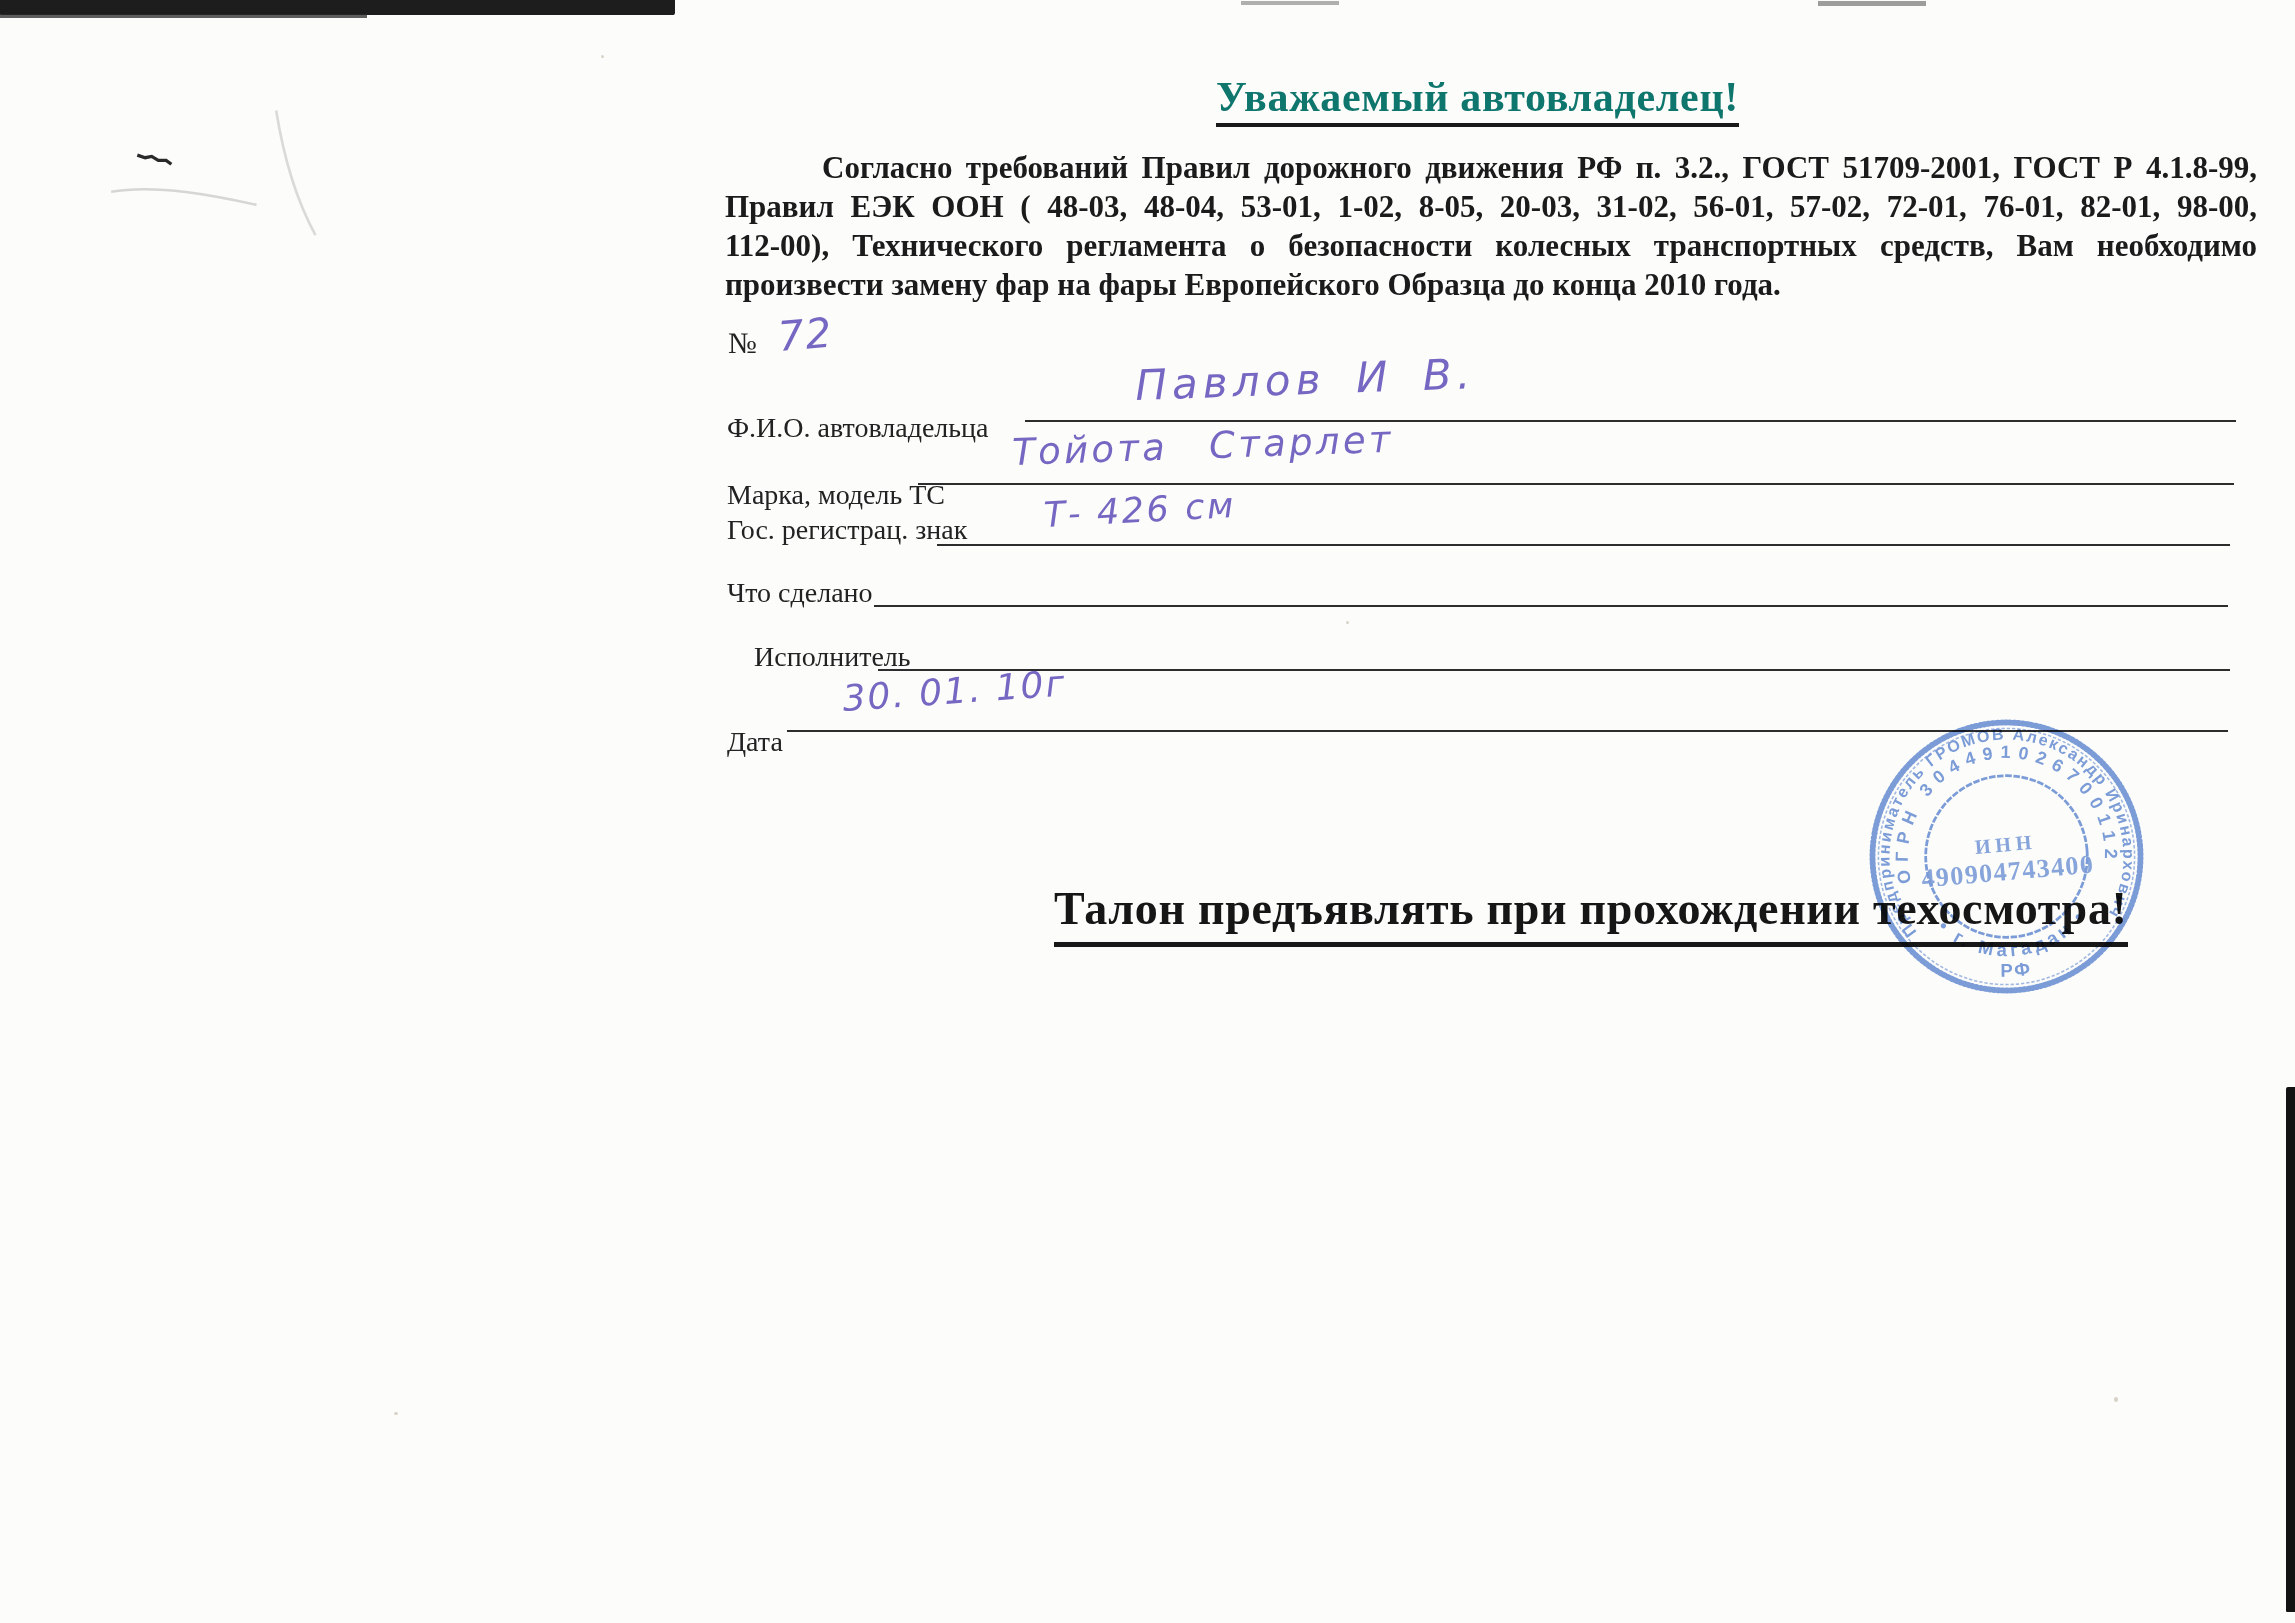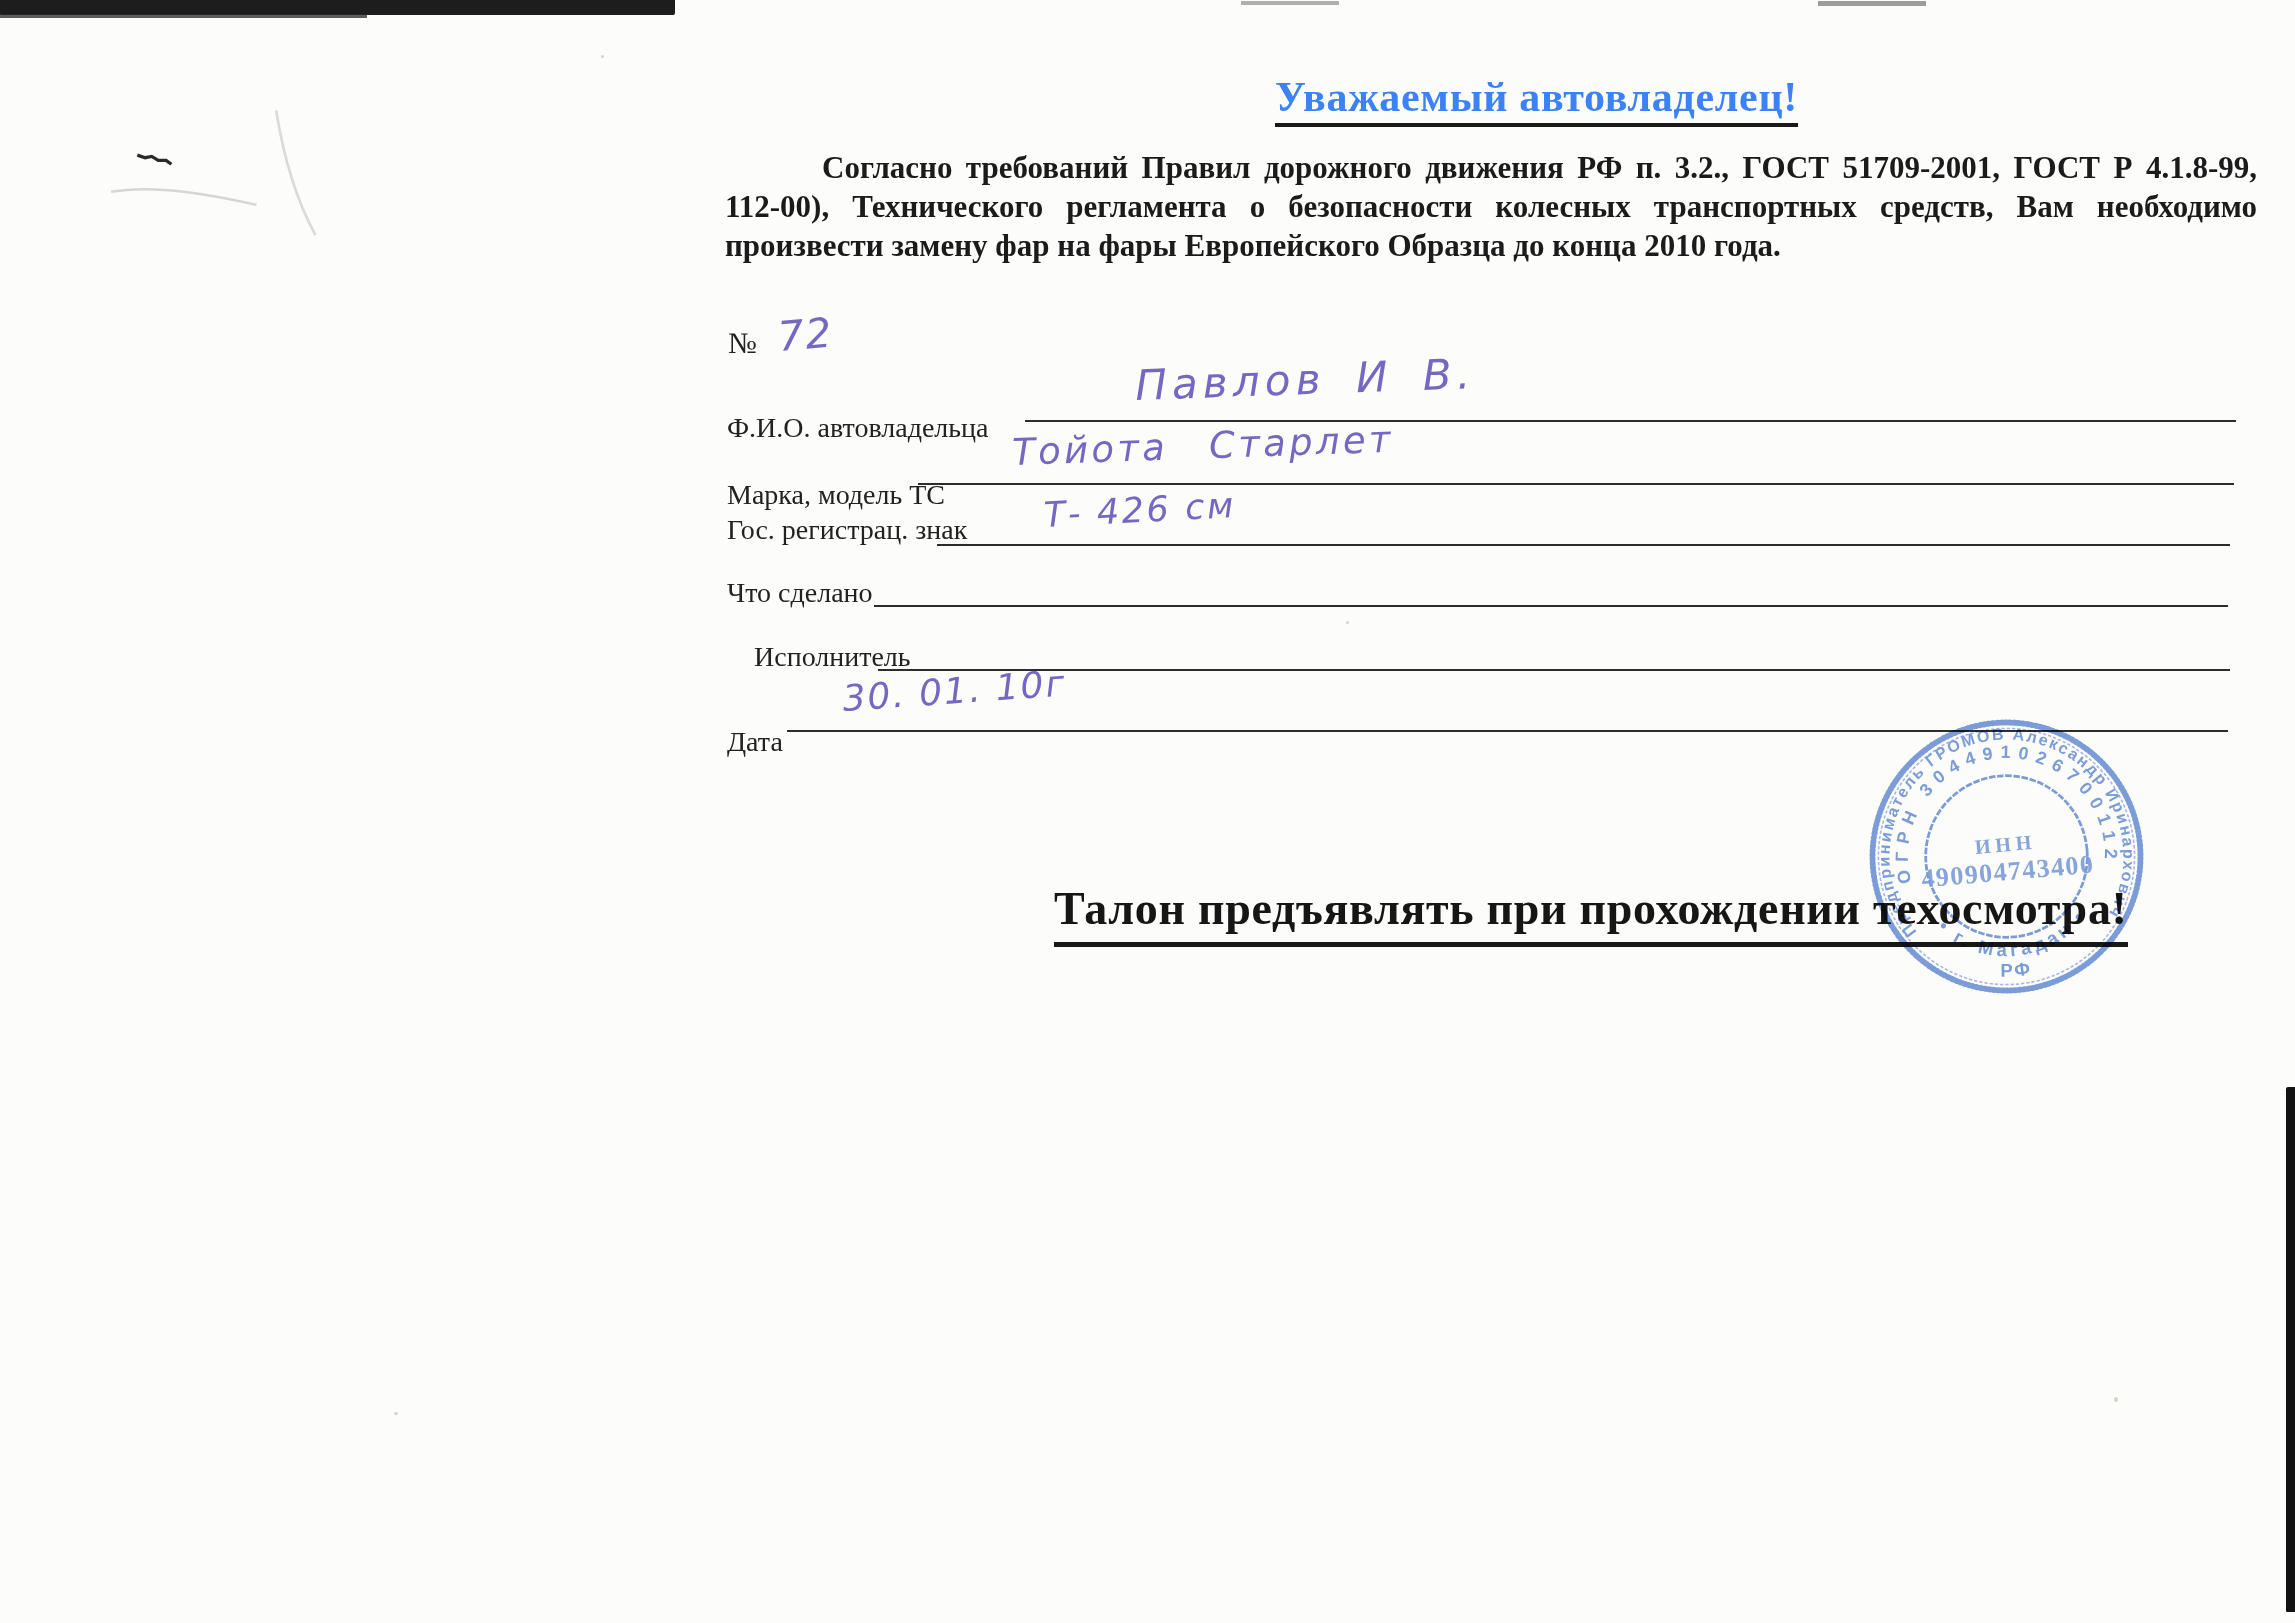--- a/index.html
+++ b/index.html
@@ -15,24 +15,24 @@
   .scan-strip-top{position:absolute;left:0;top:0;width:675px;height:15px;background:#1d1d1d;border-radius:0 0 2.6px 1.3px;}
   .scan-strip-top2{position:absolute;left:0;top:13.7px;width:367px;height:4.6px;background:#2a2a2a;opacity:.75;}
   .scan-dash-1{position:absolute;left:1241px;top:1.3px;width:98px;height:3.9px;background:#6f6f6f;opacity:.55;}
   .scan-dash-2{position:absolute;left:1818px;top:1.3px;width:108px;height:5.2px;background:#5d5d5d;opacity:.6;}
   .scan-bar-right{position:absolute;left:2286px;top:1087px;width:9.2px;height:525px;background:#131313;border-radius:2px 0 0 1.3px;}
   .pencil-marks{position:absolute;left:98px;top:79px;}
   .speck{position:absolute;border-radius:50%;background:#c9c2b4;opacity:.7;}
 
   
   .doc-title{
-    position:absolute;left:1275px;top:73px;
+    position:absolute;left:1216px;top:73px;
     font-size:42px;font-weight:bold;letter-spacing:0.7px;
     border-bottom:4.6px solid #1a1a1a;padding-bottom:2px;
-    white-space:nowrap;color:#3b82f6;
+    white-space:nowrap;color:#0f766e;
   }
   .footer-heading{
     position:absolute;left:1054px;top:882px;
     font-size:46px;font-weight:bold;letter-spacing:0.7px;
     border-bottom:5.2px solid #181818;padding-bottom:7px;
     white-space:nowrap;color:#161616;
   }
 
   
   .para{
@@ -111,20 +111,21 @@
 
   <div class="speck" style="left:394px;top:1412px;width:3.9px;height:3.3px;"></div>
   <div class="speck" style="left:2114px;top:1397px;width:3.9px;height:4.6px;"></div>
   <div class="speck" style="left:1346px;top:621px;width:3.3px;height:3.3px;"></div>
   <div class="speck" style="left:601px;top:55px;width:3.3px;height:3.3px;"></div>
 
   <div class="doc-title">Уважаемый автовладелец!</div>
 
   <div class="para">
     <div class="pline first">Согласно требований Правил дорожного движения РФ п. 3.2., ГОСТ 51709-2001, ГОСТ Р 4.1.8-99,</div>
+    <div class="pline">Правил ЕЭК ООН ( 48-03, 48-04, 53-01, 1-02, 8-05, 20-03, 31-02, 56-01, 57-02, 72-01, 76-01, 82-01, 98-00,</div>
     <div class="pline">112-00), Технического регламента о  безопасности колесных транспортных средств, Вам необходимо</div>
     <div class="pline last">произвести замену фар на фары Европейского Образца до конца 2010 года.</div>
   </div>
 
   <div class="flabel lbl-number">№</div>
   <div class="hand hand-number">72</div>
 
   <div class="flabel lbl-fio">Ф.И.О.  автовладельца</div>
   <div class="fline line-fio"></div>
   <div class="hand hand-fio">Павлов И В.</div>

